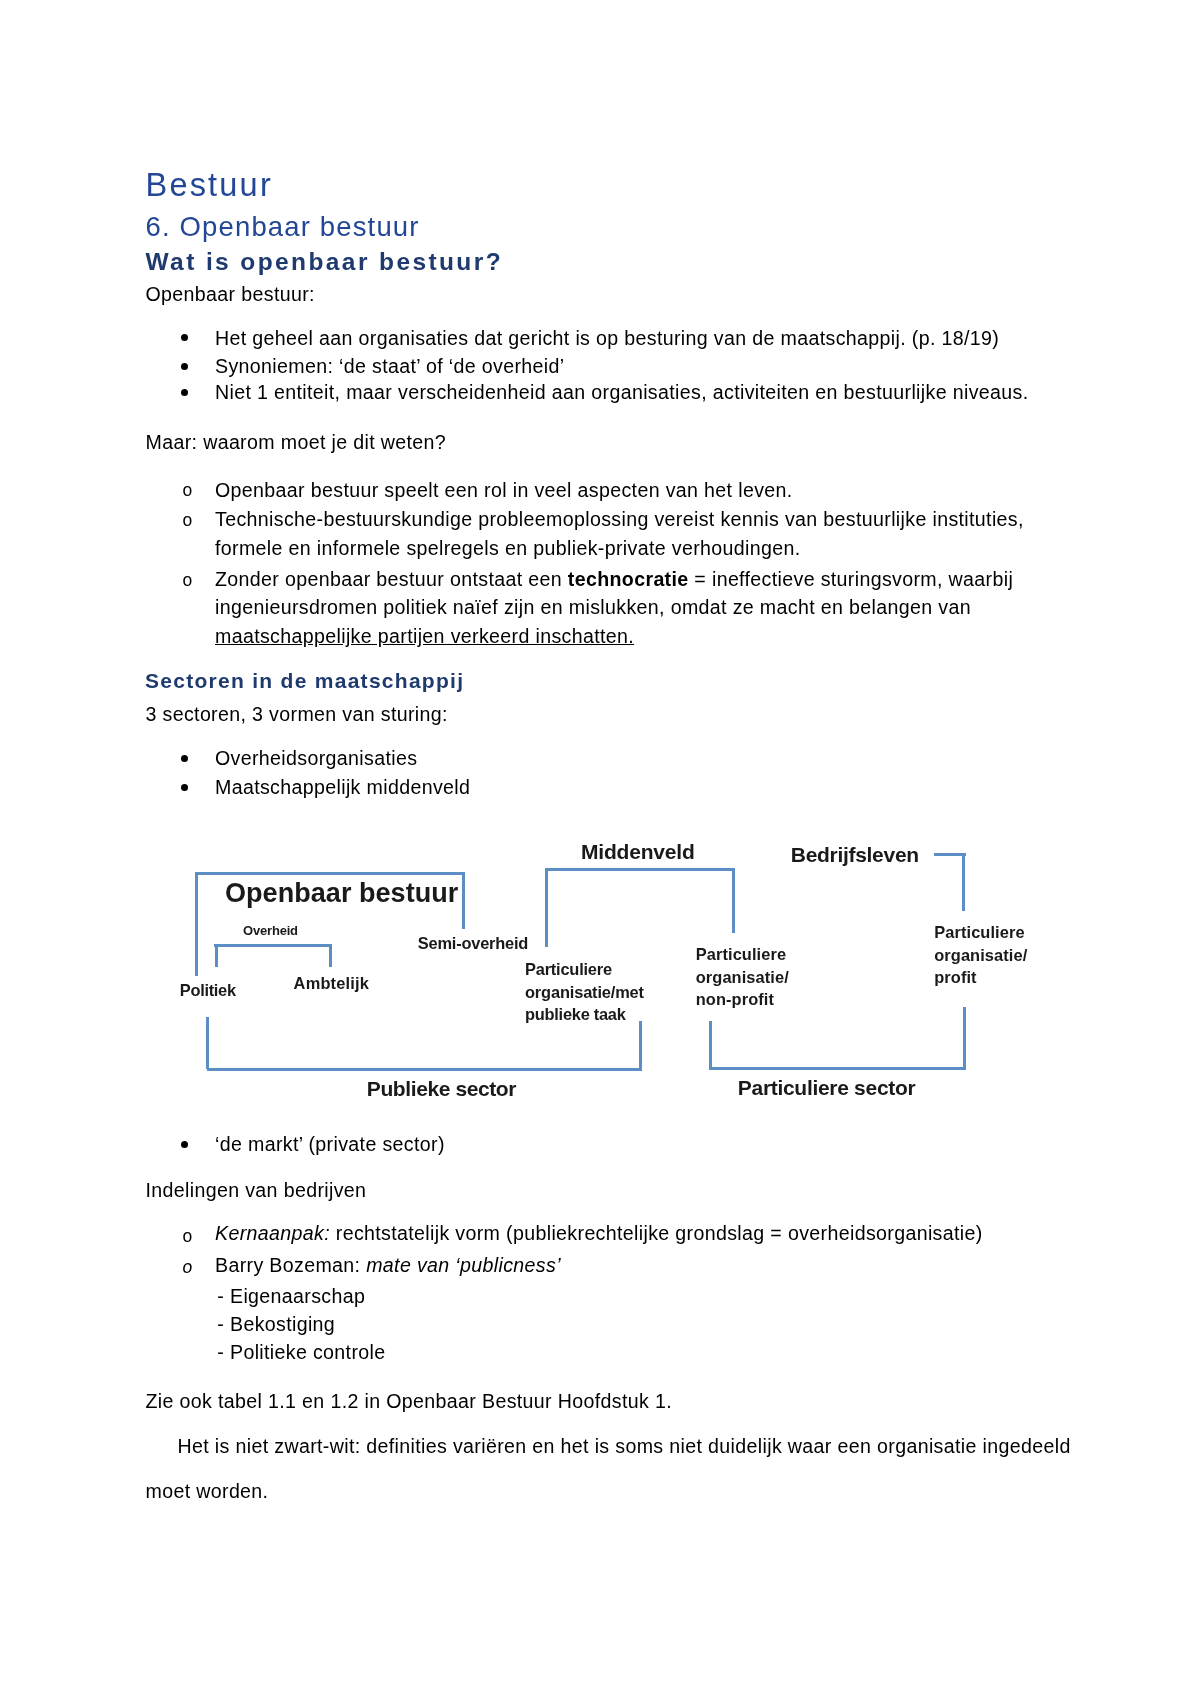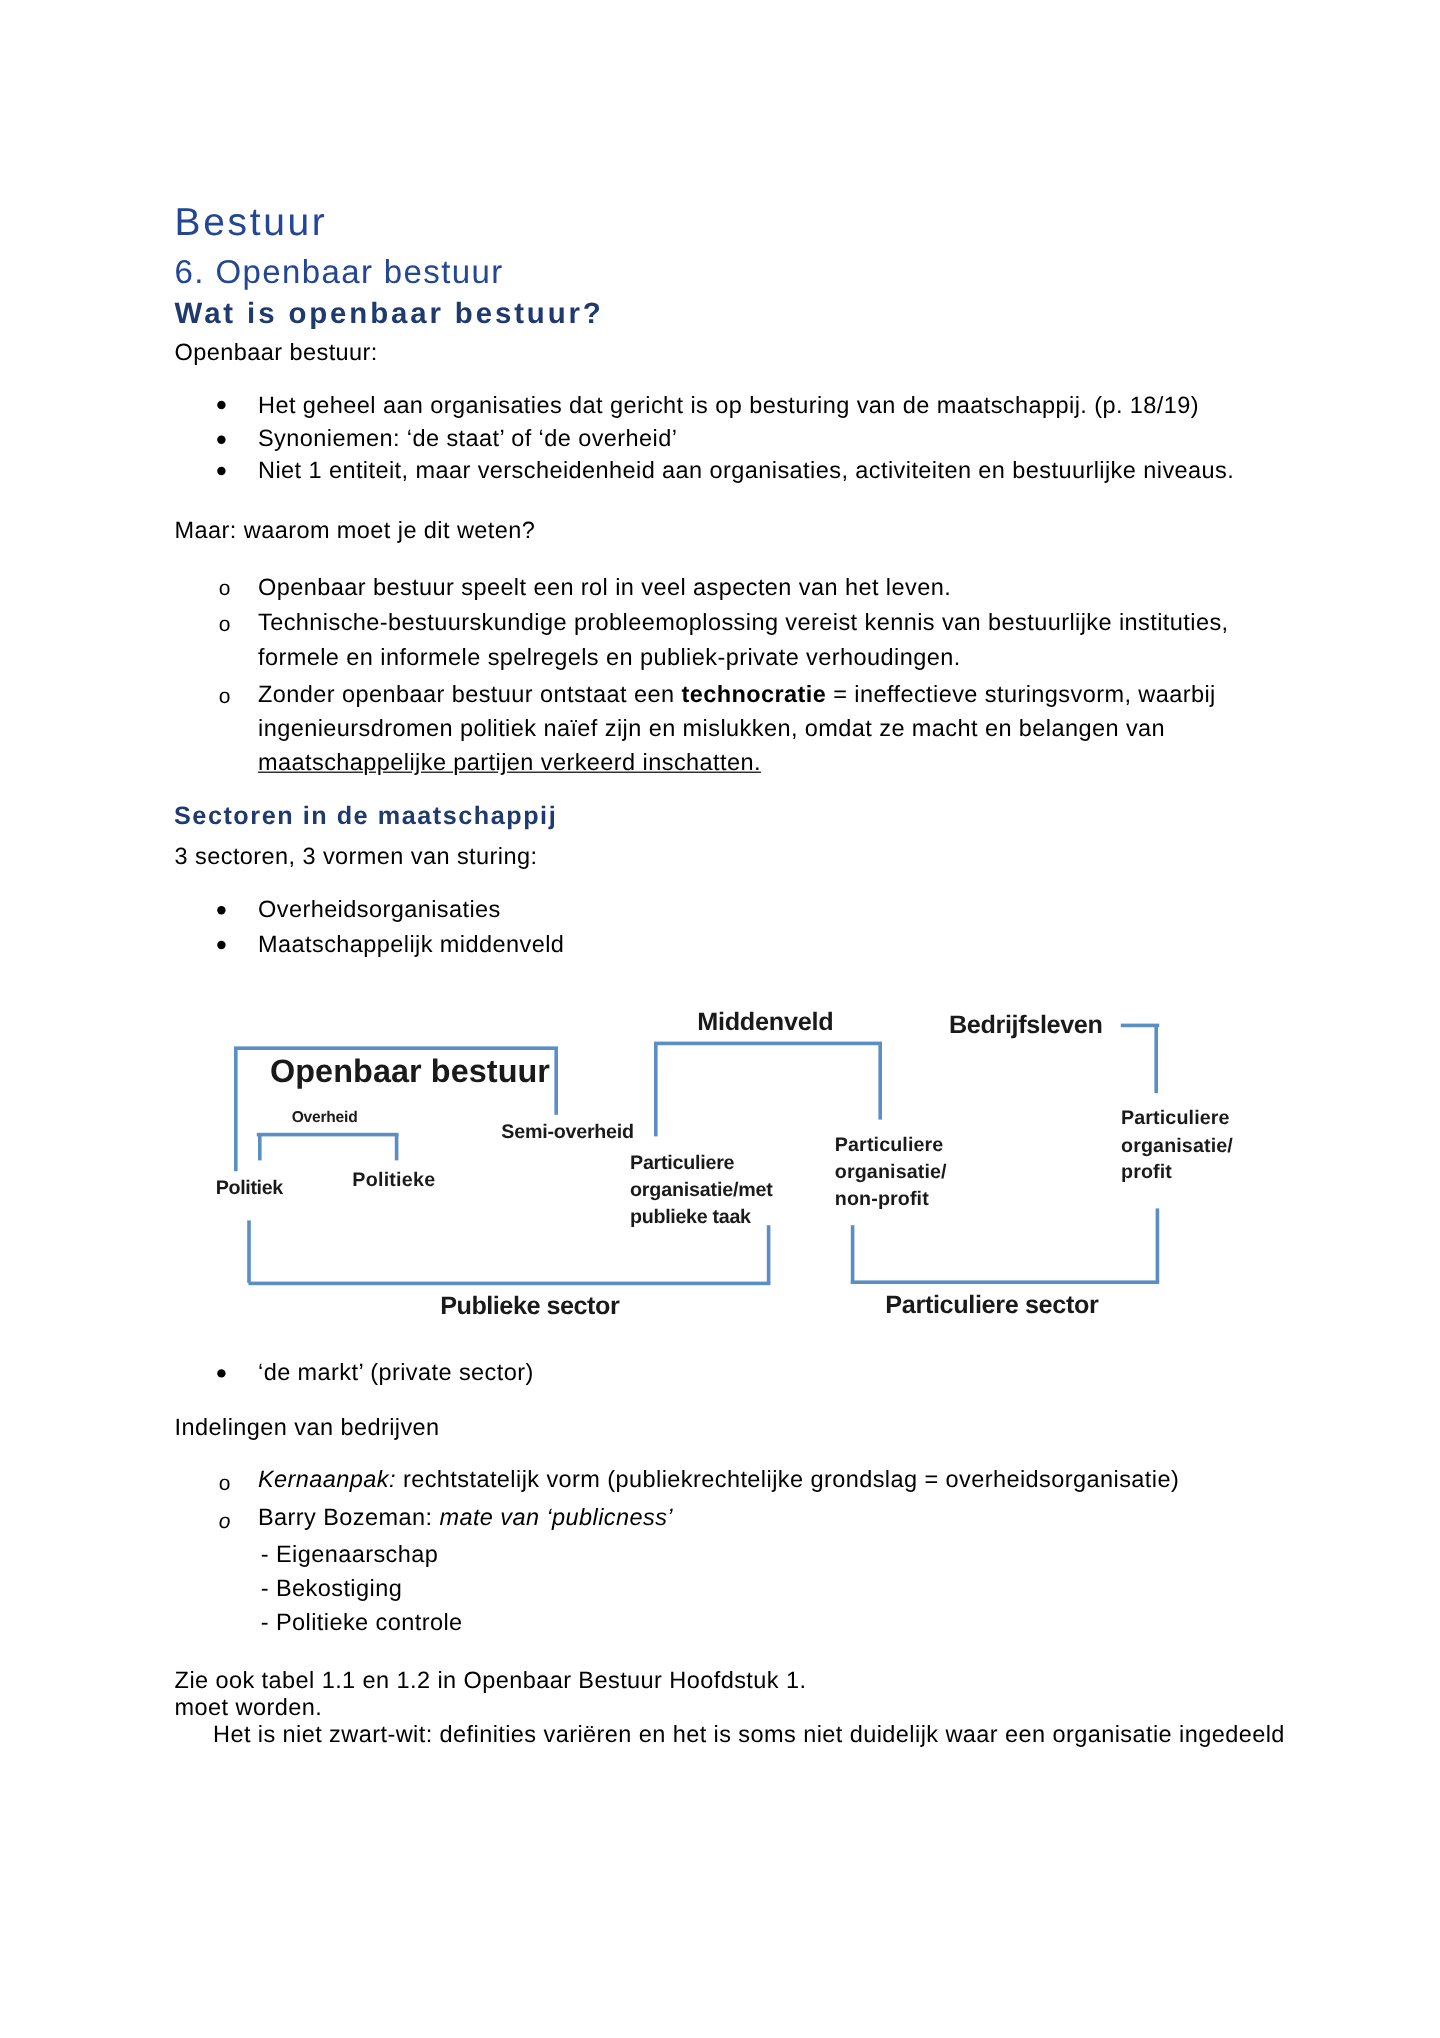--- a/index.html
+++ b/index.html
@@ -59,33 +59,33 @@
 <div class="ln" style="left:145.5px;top:1180.53px;">Indelingen van bedrijven</div>
 <div class="cir" style="left:182.4px;top:1228.4px;">o</div>
 <div class="cir it" style="left:182.4px;top:1258.9px;">o</div>
 <div class="ln" style="left:215.0px;top:1223.93px;"><em>Kernaanpak:</em><span> rechtstatelijk vorm (publiekrechtelijke grondslag = overheidsorganisatie)</span></div>
 <div class="ln" style="left:215.0px;top:1255.53px;"><span>Barry Bozeman: </span><em>mate van ‘publicness’</em></div>
 <div class="ln" style="left:217.3px;top:1286.53px;">- Eigenaarschap</div>
 <div class="ln" style="left:217.3px;top:1314.93px;">- Bekostiging</div>
 <div class="ln" style="left:217.3px;top:1343.23px;">- Politieke controle</div>
 <div class="ln" style="left:145.5px;top:1392.23px;">Zie ook tabel 1.1 en 1.2 in Openbaar Bestuur Hoofdstuk 1.</div>
 <div class="ln" style="left:145.5px;top:1436.63px;margin-left:32px;">Het is niet zwart-wit: definities variëren en het is soms niet duidelijk waar een organisatie ingedeeld</div>
-<div class="ln" style="left:145.5px;top:1414px;">moet worden.</div>
+<div class="ln" style="left:145.5px;top:1482px;">moet worden.</div>
 </div>
 <div class="grp">
 <div class="dgt" style="left:225.0px;top:850px;font-size:27px;letter-spacing:0.05px;margin-top:30px;">Openbaar bestuur</div>
 <div class="br" style="left:195.0px;top:872.0px;width:270.3px;height:3.0px;"></div>
 <div class="br" style="left:195.0px;top:873.5px;width:3.0px;height:102.0px;"></div>
 <div class="br" style="left:462.1px;top:873.5px;width:3.0px;height:55.5px;"></div>
 <div class="dgt" style="left:243.1px;top:923.59px;font-size:13px;letter-spacing:-0.2px;">Overheid</div>
 <div class="br" style="left:214.2px;top:943.7px;width:117.8px;height:3.0px;"></div>
 <div class="br" style="left:214.7px;top:945.2px;width:3.0px;height:22.3px;"></div>
 <div class="br" style="left:328.8px;top:945.2px;width:3.0px;height:22.3px;"></div>
 <div class="dgt" style="left:179.8px;top:981.89px;font-size:16.4px;letter-spacing:-0.3px;">Politiek</div>
-<div class="dgt" style="left:293.6px;top:974.89px;font-size:16.4px;letter-spacing:0.2px;">Politieke</div>
+<div class="dgt" style="left:293.6px;top:974.89px;font-size:16.4px;letter-spacing:0.2px;">Ambtelijk</div>
 <div class="dgt" style="left:417.8px;top:935.19px;font-size:16.4px;letter-spacing:-0.2px;">Semi-overheid</div>
 <div class="dgt" style="left:581.0px;top:840.57px;font-size:21.0px;letter-spacing:-0.2px;">Middenveld</div>
 <div class="br" style="left:544.7px;top:868.2px;width:190.1px;height:3.0px;"></div>
 <div class="br" style="left:544.9px;top:869.7px;width:3.0px;height:77.8px;"></div>
 <div class="br" style="left:731.7px;top:869.7px;width:3.0px;height:63.6px;"></div>
 <div class="dgt" style="left:525.0px;top:961.19px;font-size:16.4px;letter-spacing:-0.2px;">Particuliere</div>
 <div class="dgt" style="left:525.0px;top:984.19px;font-size:16.4px;letter-spacing:-0.15px;">organisatie/met</div>
 <div class="dgt" style="left:525.0px;top:1006.39px;font-size:16.4px;letter-spacing:-0.25px;">publieke taak</div>
 <div class="dgt" style="left:695.7px;top:945.69px;font-size:16.4px;letter-spacing:0.1px;">Particuliere</div>
 <div class="dgt" style="left:695.7px;top:968.59px;font-size:16.4px;letter-spacing:0.1px;">organisatie/</div>

